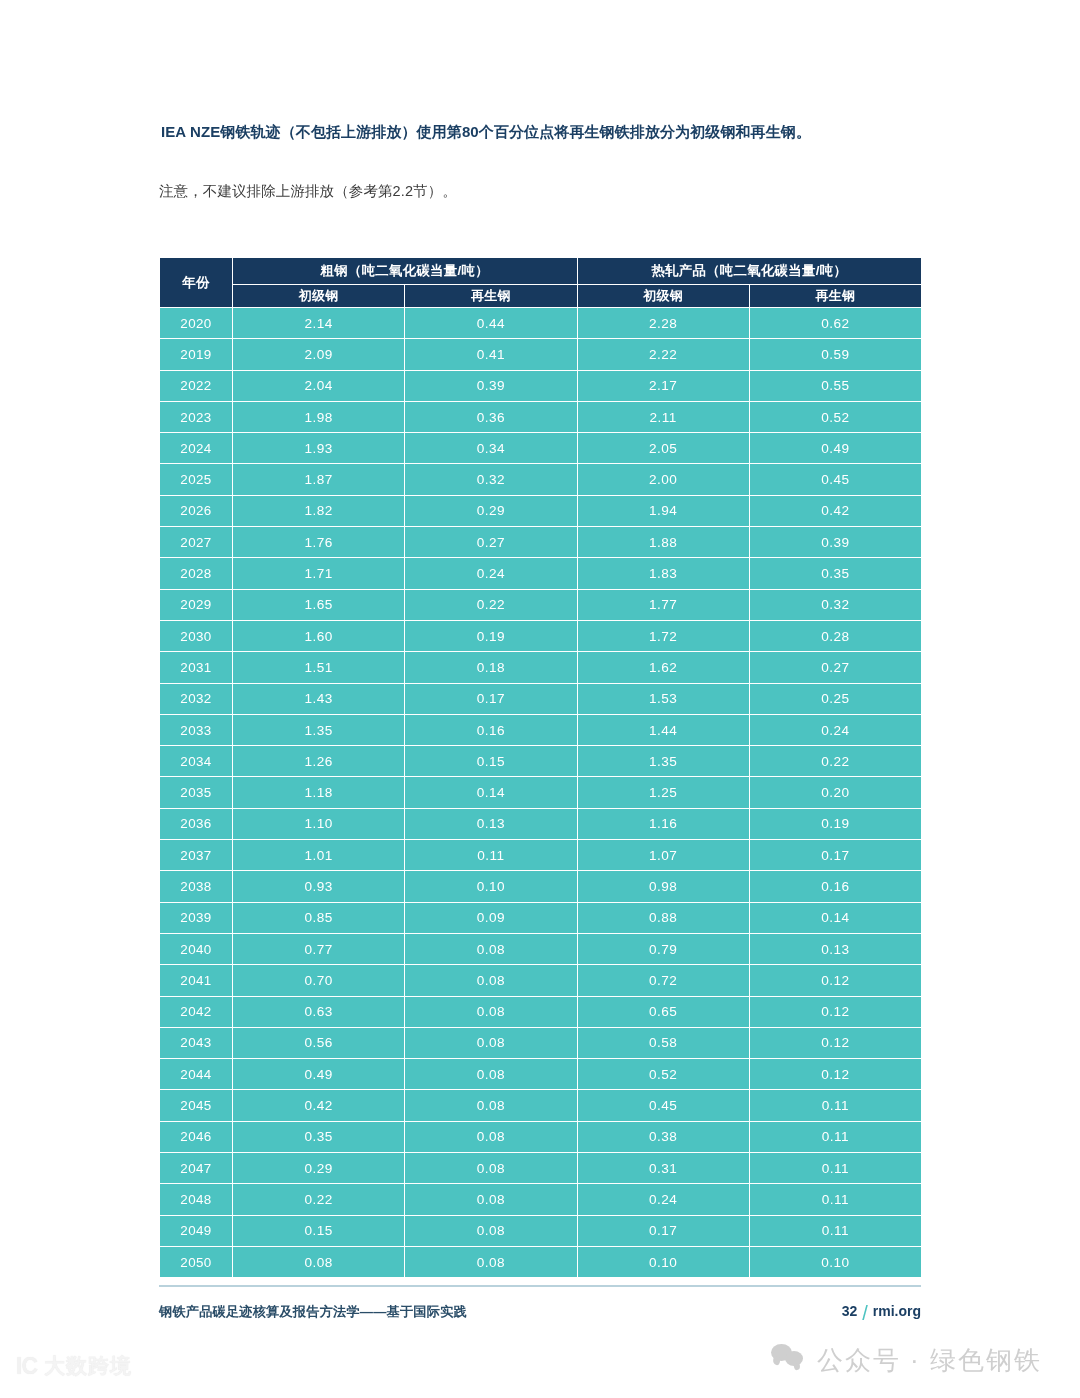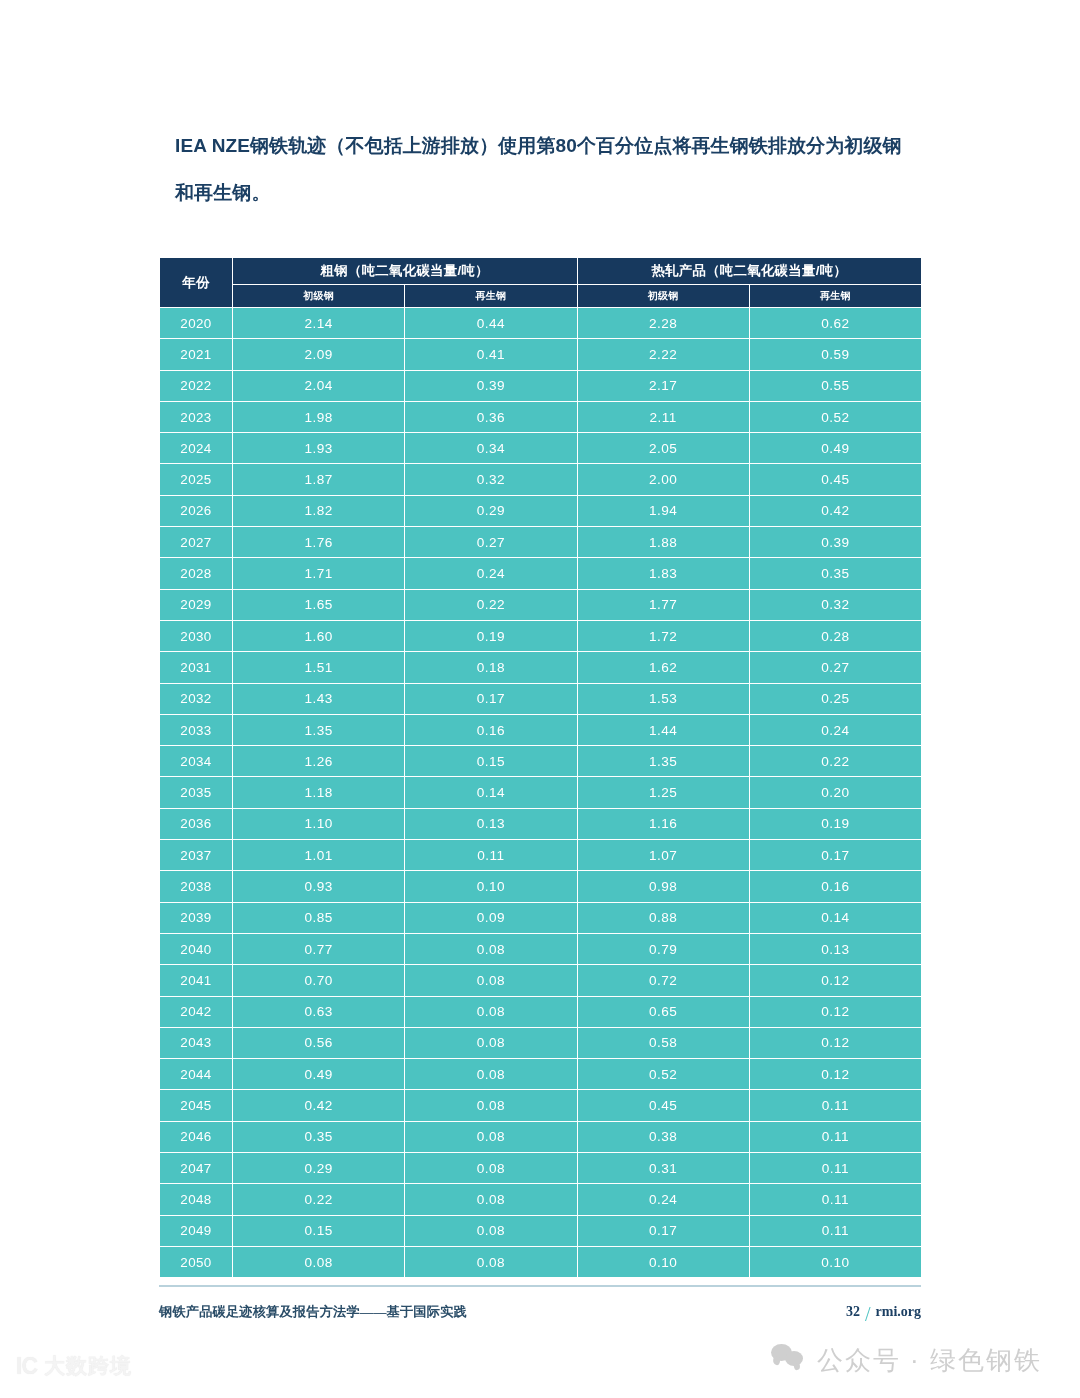--- a/index.html
+++ b/index.html
@@ -25,26 +25,26 @@
 
   
   .content {
     position: absolute;
     left: 159px;
     top: 106px;
     width: 762px;
   }
 
   .title {
-    font-size: 19px;
+    font-size: 15px;
     font-weight: bold;
     color: #1b3f63;
     line-height: 47px;
     letter-spacing: 0.1px;
-    margin: 16px;
+    margin: 2px;
   }
 
   .note {
     margin: 0;
     padding-top: 23px;
     font-size: 14.5px;
     color: #3c3c3c;
     line-height: 22px;
     letter-spacing: 0.1px;
   }
@@ -84,21 +84,21 @@
     vertical-align: middle;
     margin-top: 9px;
   }
   th.group-head {
     height: 26px;
     font-size: 13.4px;
     margin-top: 44px;
   }
   th.sub-head {
     height: 22px;
-    font-size: 10px;
+    font-size: 13px;
   }
 
   tbody td {
     background: #4cc3c1;
     color: #ffffff;
     font-size: 13.6px;
     text-align: center;
     height: 30.3px;
     border: 1.1px solid #ffffff;
     padding: 0;
@@ -121,21 +121,20 @@
   }
 
   .footer {
     position: absolute;
     left: 159px;
     top: 1303px;
     width: 762px;
     display: flex;
     align-items: baseline;
     justify-content: space-between;
-    font-family: Liberation Serif, serif;
   }
 
   .footer-left {
     font-size: 13.2px;
     font-weight: bold;
     color: #2a4d68;
     letter-spacing: 0.2px;
   }
 
   .footer-right {
@@ -230,20 +229,21 @@
     letter-spacing: 2px;
   }
 </style>
 </head>
 <body>
 
 <div class="page">
 
   <div class="content">
     <h1 class="title">IEA NZE钢铁轨迹（不包括上游排放）使用第80个百分位点将再生钢铁排放分为初级钢和再生钢。</h1>
+    <p class="note">注意，不建议排除上游排放（参考第2.2节）。</p>
   </div>
 
   <div class="table-wrap">
     <table class="data">
       <colgroup>
         <col class="c-year">
         <col class="c-d">
           <col class="c-d">
           <col class="c-d">
           <col class="c-d">
@@ -263,21 +263,21 @@
       </thead>
       <tbody id="table-body">
           <tr>
             <td class="year-cell">2020</td>
             <td>2.14</td>
             <td>0.44</td>
             <td>2.28</td>
             <td>0.62</td>
           </tr>
           <tr>
-            <td class="year-cell">2021</td>
+            <td class="year-cell">2019</td>
             <td>2.09</td>
             <td>0.41</td>
             <td>2.22</td>
             <td>0.59</td>
           </tr>
           <tr>
             <td class="year-cell">2022</td>
             <td>2.04</td>
             <td>0.39</td>
             <td>2.17</td>

